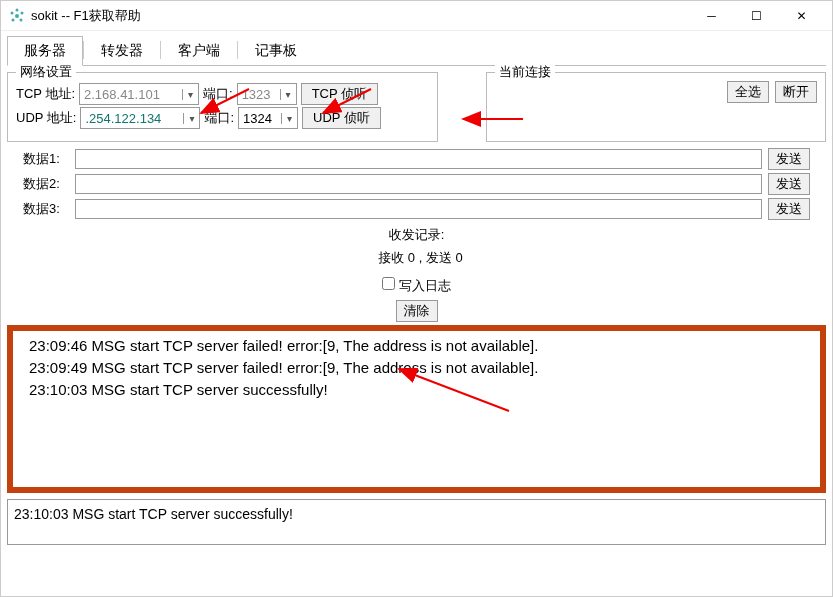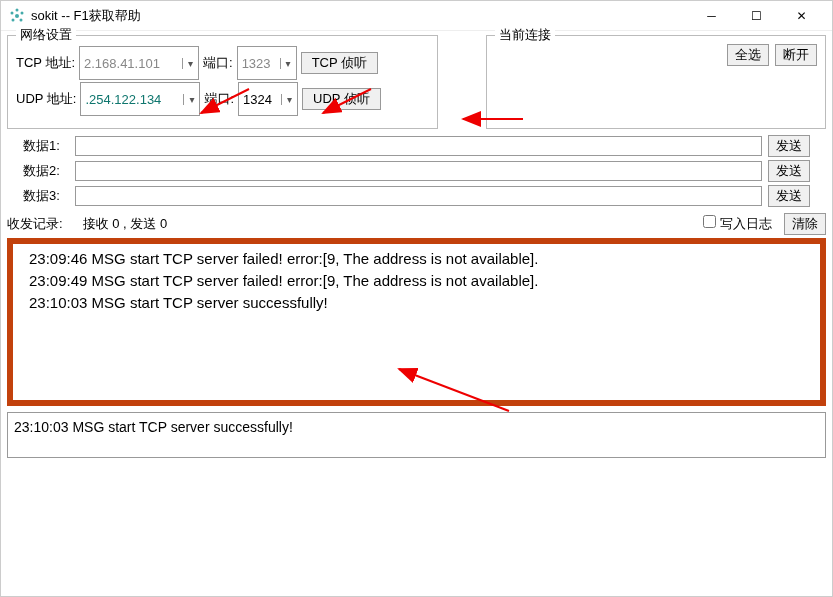--- a/index.html
+++ b/index.html
@@ -15,30 +15,30 @@
 .tab { padding: 5px 16px; border: 1px solid transparent; border-bottom: none; margin-right: 0; font-size: 14px; cursor: default; position: relative; top: 1px; }
 .tab.active { border-color: #bbb; background: #fff; border-bottom: 1px solid #fff; }
 .tab-sep { width: 1px; background: #ccc; margin: 6px 0; }
 .fieldset-row { display: flex; gap: 24px; margin-bottom: 6px; }
 .fieldset { border: 1px solid #bbb; padding: 8px 8px 10px 8px; position: relative; }
 .fs-legend { position: absolute; top: -10px; left: 8px; background: #fff; padding: 0 4px; font-size: 13px; }
 .net-fs { flex: 1; }
 .conn-fs { width: 340px; display: flex; flex-direction: column; margin-left: 24px; }
 .net-row { display: flex; align-items: center; margin: 2px 0; gap: 4px; }
 .lbl { font-size: 13px; white-space: nowrap; }
-.combo { display: flex; align-items: center; border: 1px solid #999; height: 34px; background: #fff; }
+.combo { display: flex; align-items: center; border: 1px solid #999; height: 22px; background: #fff; }
 .combo input { border: none; outline: none; padding: 0 4px; font-size: 13px; background: transparent; color: #888; }
 .combo .drop { width: 16px; text-align: center; border-left: 1px solid #999; font-size: 10px; color: #555; cursor: default; }
 .btn { border: 1px solid #999; background: #f0f0f0; padding: 2px 10px; font-size: 13px; cursor: default; min-width: 70px; text-align: center; height: 22px; line-height: 16px; }
 .btn-sm { min-width: 42px; padding: 2px 6px; }
 .conn-btns { display: flex; flex-direction: row; align-items: flex-start; gap: 6px; margin-left: auto; }
 .data-row { display: flex; align-items: center; margin: 3px 16px; gap: 6px; }
 .data-row .lbl { width: 46px; }
 .textin { flex: 1; border: 1px solid #999; height: 20px; padding: 0 4px; font-size: 13px; outline: none; }
-.record-label-row { display: flex; align-items: center; margin: 6px 0 3px 0; gap: 12px; }
+.record-label-row { display: flex; align-items: center; margin: 6px 0 3px 0; gap: 5px; flex-direction: column; }
 .record-label-row .stats { margin-left: 8px; }
 .spacer { flex: 1; }
 .chk { margin-right: 4px; }
 .log-area { border: 6px solid #c2410c; height: 168px; padding: 4px 6px; font-size: 15px; line-height: 1.45; overflow: hidden; margin-bottom: 6px; }
 .status-area { border: 1px solid #999; height: 46px; padding: 6px 6px; font-size: 14px; }
 .conn-body { flex: 1; display: flex; }
 .conn-list { flex: 1; }
 .arrow { position: absolute; pointer-events: none; }
 input[disabled] { color: #888; }
 </style>
@@ -61,20 +61,29 @@
     <span class="title">sokit -- F1获取帮助</span>
     <div class="winbtns">
       <div class="winbtn">─</div>
       <div class="winbtn">☐</div>
       <div class="winbtn">✕</div>
     </div>
   </div>
 
   <div class="content">
 
+    <div class="tabs">
+      <div class="tab active">服务器</div>
+      <div class="tab-sep"></div>
+      <div class="tab">转发器</div>
+      <div class="tab-sep"></div>
+      <div class="tab">客户端</div>
+      <div class="tab-sep"></div>
+      <div class="tab">记事板</div>
+    </div>
 
     <div class="fieldset-row">
       <div class="fieldset net-fs">
         <span class="fs-legend">网络设置</span>
         <div class="net-row">
           <span class="lbl">TCP 地址:</span>
           <div class="combo">
             <input disabled="" style="width: 102px;" value="2.168.41.101">
             <span class="drop">▾</span>
           </div>

